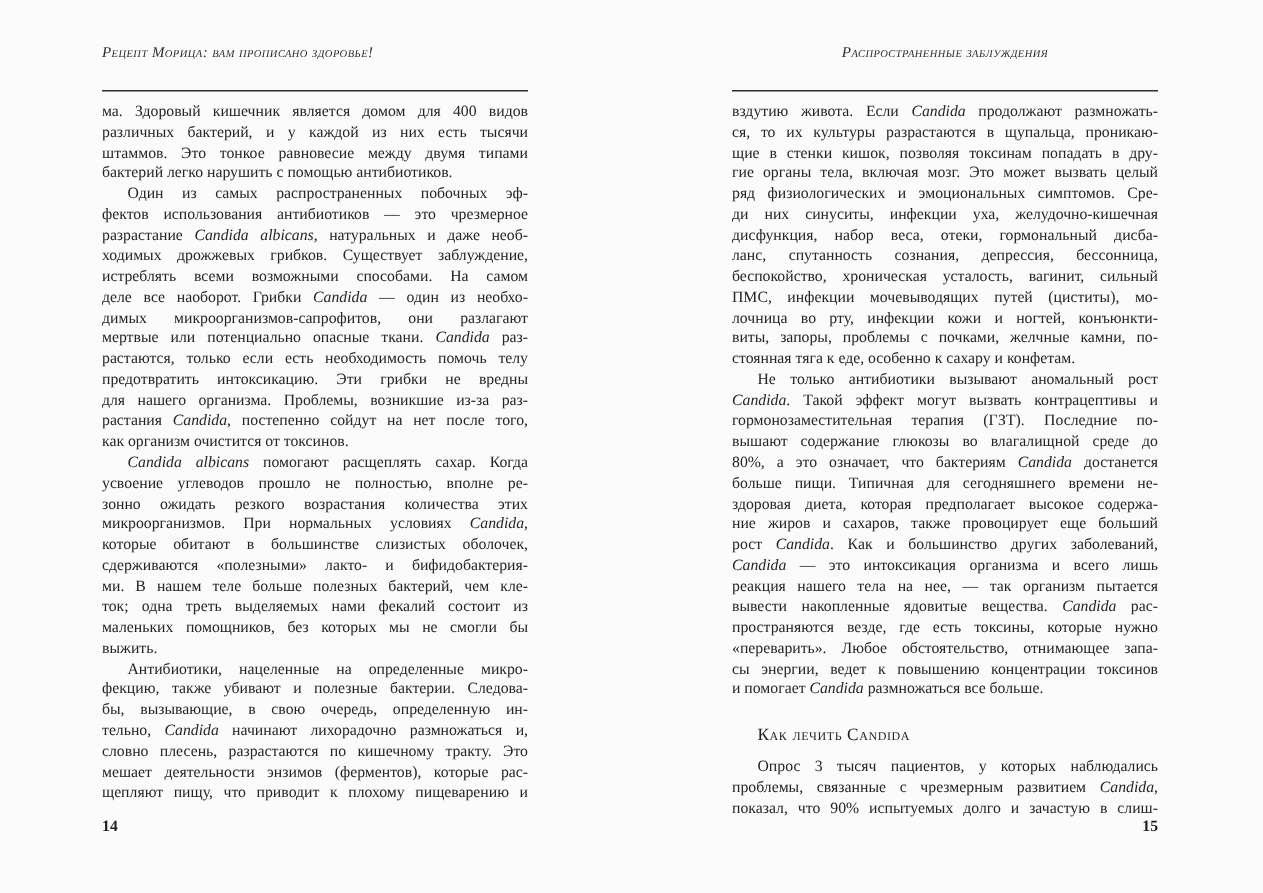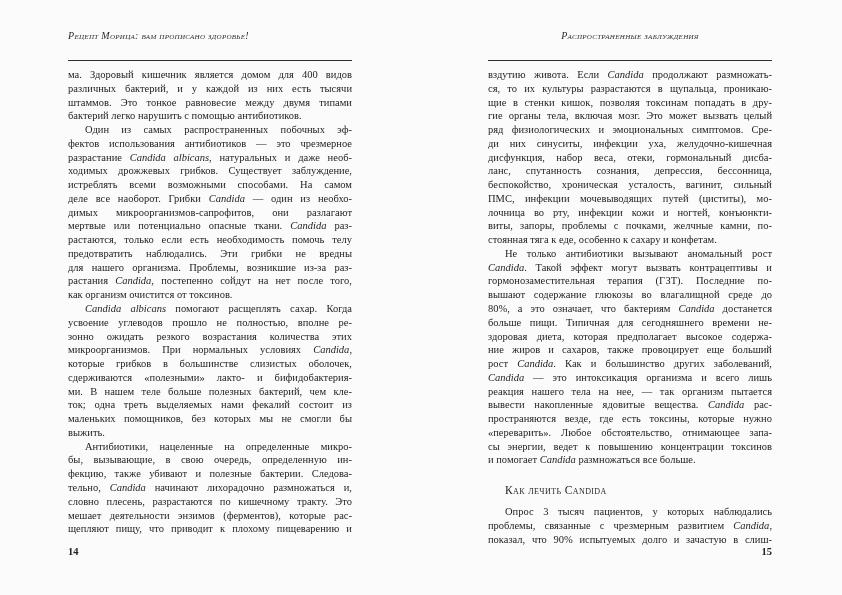--- a/index.html
+++ b/index.html
@@ -79,41 +79,41 @@
         <div class="para">
           <div class="line indent">Один из самых распространенных побочных эф-</div>
           <div class="line">фектов использования антибиотиков — это чрезмерное</div>
           <div class="line">разрастание <i>Candida albicans</i>, натуральных и даже необ-</div>
           <div class="line">ходимых дрожжевых грибков. Существует заблуждение,</div>
           <div class="line">истреблять всеми возможными способами. На самом</div>
           <div class="line">деле все наоборот. Грибки <i>Candida</i> — один из необхо-</div>
           <div class="line">димых микроорганизмов-сапрофитов, они разлагают</div>
           <div class="line">мертвые или потенциально опасные ткани. <i>Candida</i> раз-</div>
           <div class="line">растаются, только если есть необходимость помочь телу</div>
-          <div class="line">предотвратить наблюдались. Эти грибки не вредны</div>
+          <div class="line">предотвратить интоксикацию. Эти грибки не вредны</div>
           <div class="line">для нашего организма. Проблемы, возникшие из-за раз-</div>
           <div class="line">растания <i>Candida</i>, постепенно сойдут на нет после того,</div>
           <div class="line last">как организм очистится от токсинов.</div>
         </div>
         <div class="para">
           <div class="line indent"><i>Candida albicans</i> помогают расщеплять сахар. Когда</div>
           <div class="line">усвоение углеводов прошло не полностью, вполне ре-</div>
           <div class="line">зонно ожидать резкого возрастания количества этих</div>
           <div class="line">микроорганизмов. При нормальных условиях <i>Candida</i>,</div>
-          <div class="line">которые грибков в большинстве слизистых оболочек,</div>
+          <div class="line">которые обитают в большинстве слизистых оболочек,</div>
           <div class="line">сдерживаются «полезными» лакто- и бифидобактерия-</div>
           <div class="line">ми. В нашем теле больше полезных бактерий, чем кле-</div>
           <div class="line">ток; одна треть выделяемых нами фекалий состоит из</div>
           <div class="line">маленьких помощников, без которых мы не смогли бы</div>
           <div class="line last">выжить.</div>
         </div>
         <div class="para">
           <div class="line indent">Антибиотики, нацеленные на определенные микро-</div>
+          <div class="line">фекцию, также убивают и полезные бактерии. Следова-</div>
           <div class="line">бы, вызывающие, в свою очередь, определенную ин-</div>
-          <div class="line">фекцию, также убивают и полезные бактерии. Следова-</div>
           <div class="line">тельно, <i>Candida</i> начинают лихорадочно размножаться и,</div>
           <div class="line">словно плесень, разрастаются по кишечному тракту. Это</div>
           <div class="line">мешает деятельности энзимов (ферментов), которые рас-</div>
           <div class="line">щепляют пищу, что приводит к плохому пищеварению и</div>
         </div>
       </div>
     <div class="pagenum align-left">14</div>
   </section>
 
   <section class="page right">

